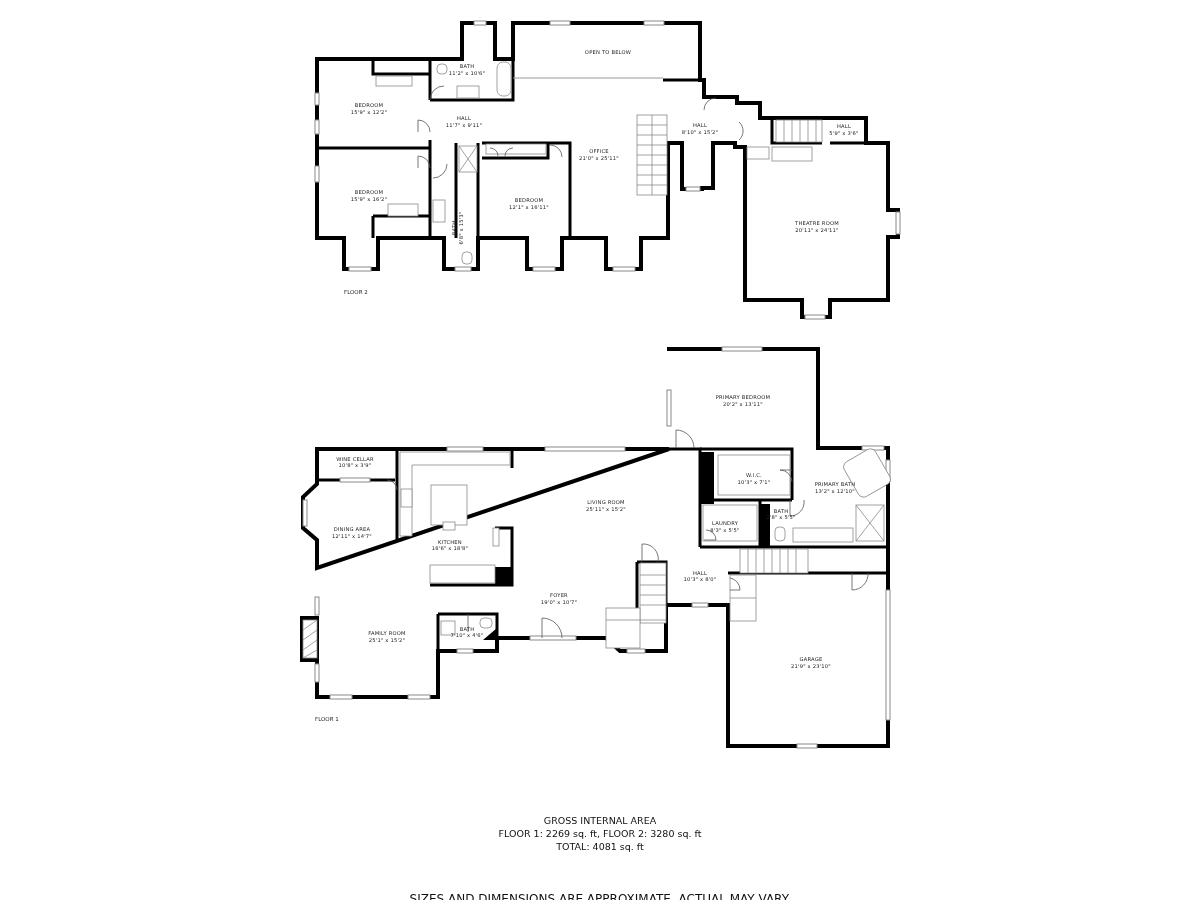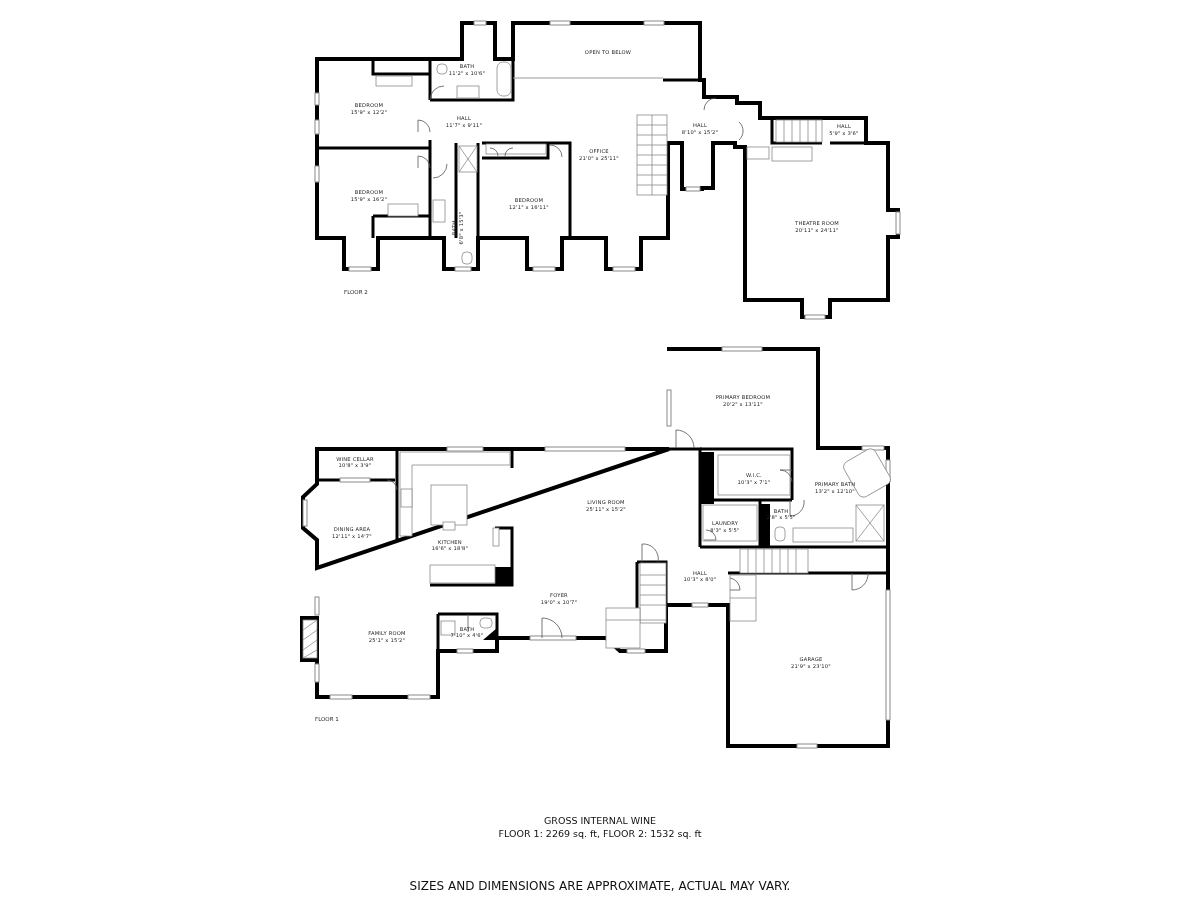--- a/index.html
+++ b/index.html
@@ -261,16 +261,17 @@
     <text class="rl" x="387" y="642">25'1" x 15'2"</text>
     <text class="rl" x="467" y="631">BATH</text>
     <text class="rl" x="467" y="637">7'10" x 4'6"</text>
     <text class="rl" x="811" y="661">GARAGE</text>
     <text class="rl" x="811" y="668">21'9" x 23'10"</text>
     <text class="fl" x="315" y="721">FLOOR 1</text>
   </g>
 </svg>
 
 <div class="summary">
-  <div>GROSS INTERNAL WINE</div>
-  <div>FLOOR 1: 2269 sq. ft, FLOOR 2: 1532 sq. ft</div>
+  <div>GROSS INTERNAL AREA</div>
+  <div>FLOOR 1: 2269 sq. ft, FLOOR 2: 3280 sq. ft</div>
+  <div>TOTAL: 4081 sq. ft</div>
   <div class="disc">SIZES AND DIMENSIONS ARE APPROXIMATE, ACTUAL MAY VARY.</div>
 </div>
 
 </body></html>

